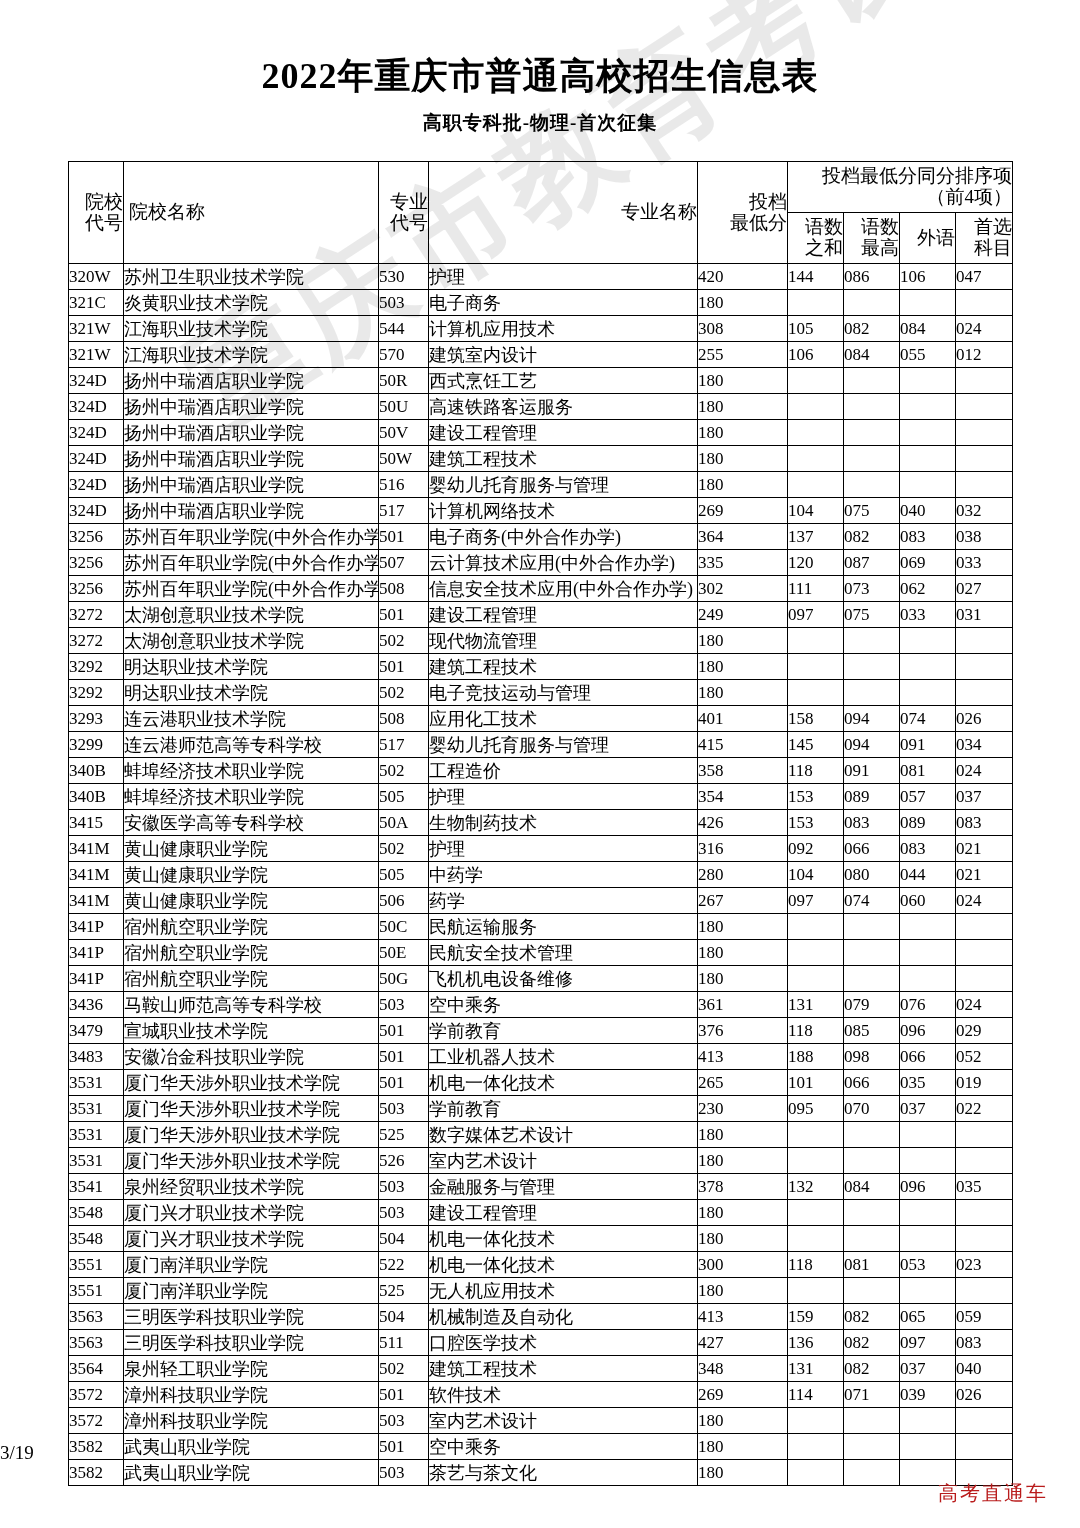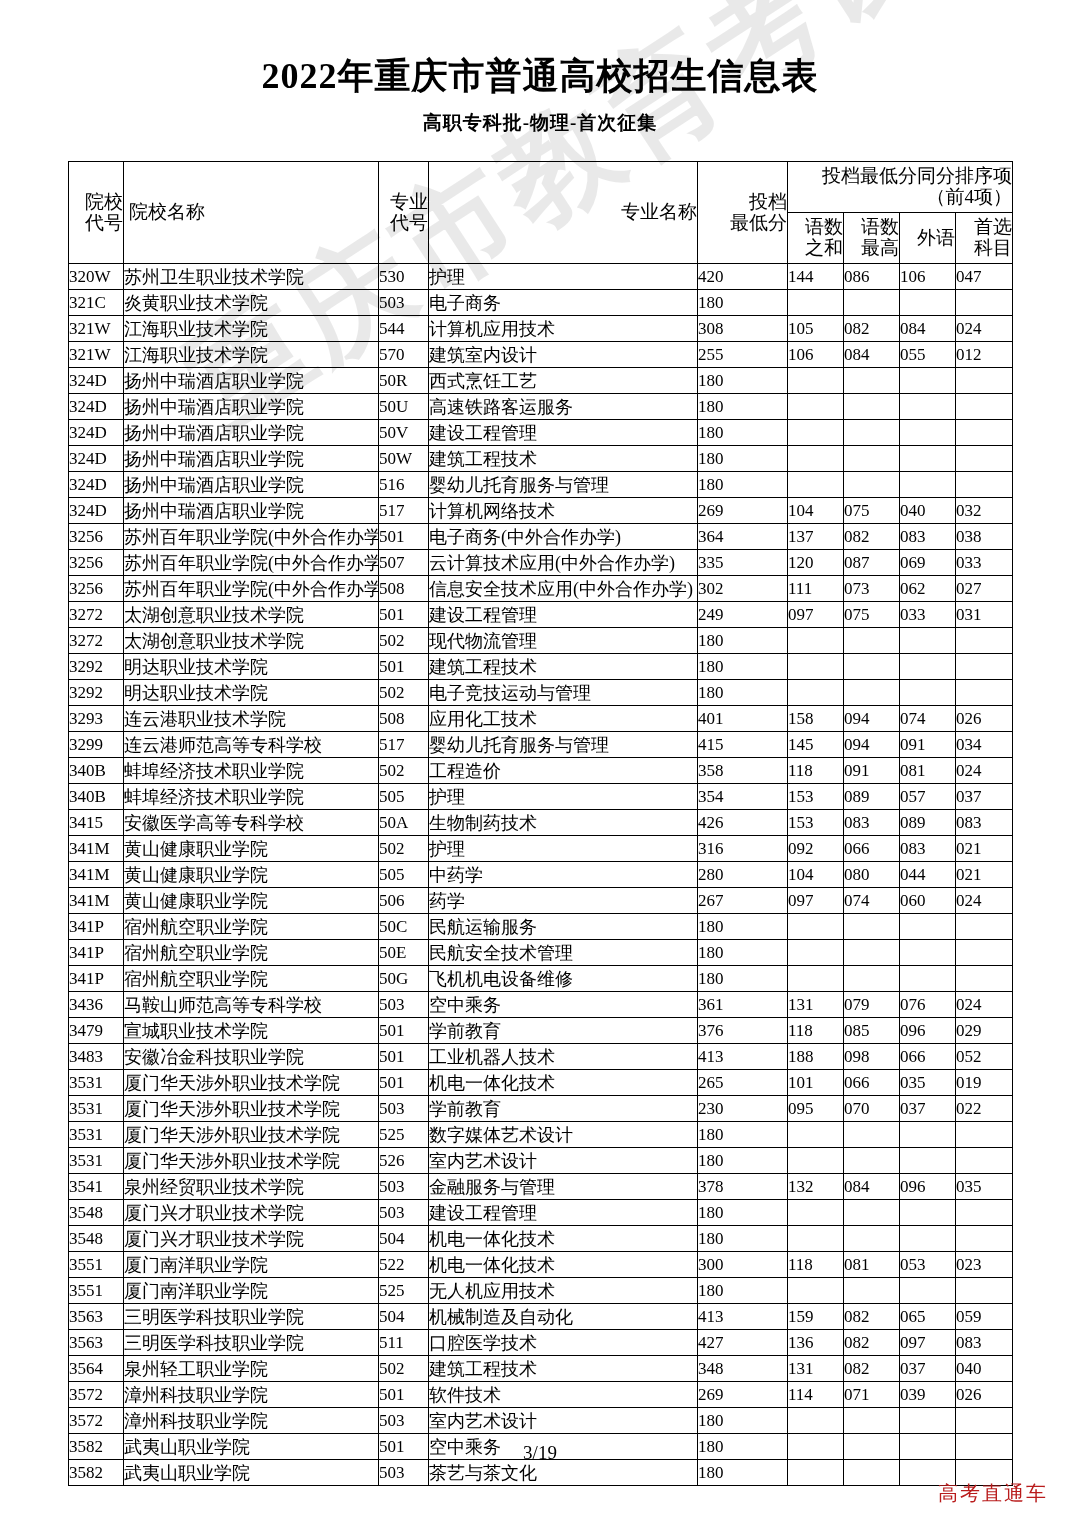--- a/index.html
+++ b/index.html
@@ -140,21 +140,21 @@
   col.w-sub4   { width: 57px; }
 
   .sub-stack { display: block; }
 
   
   .page-num {
     position: absolute;
     left: 0;
     top: 1442px;
     width: 1080px;
-    text-align: center;
+    text-align: left;
     font-size: 19px;
     z-index: 10;
   }
   .brand {
     position: absolute;
     right: 32px;
     top: 1480px;
     font-size: 20px;
     color: #b91c1c;
     letter-spacing: 2px;

